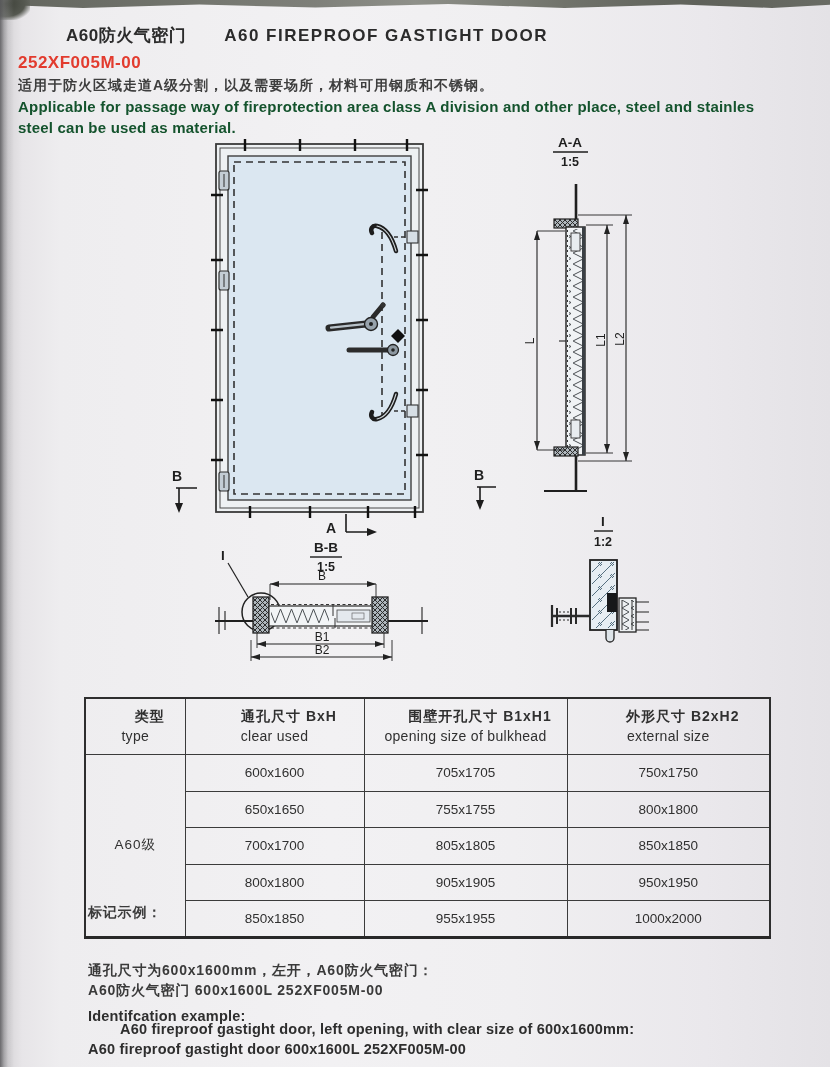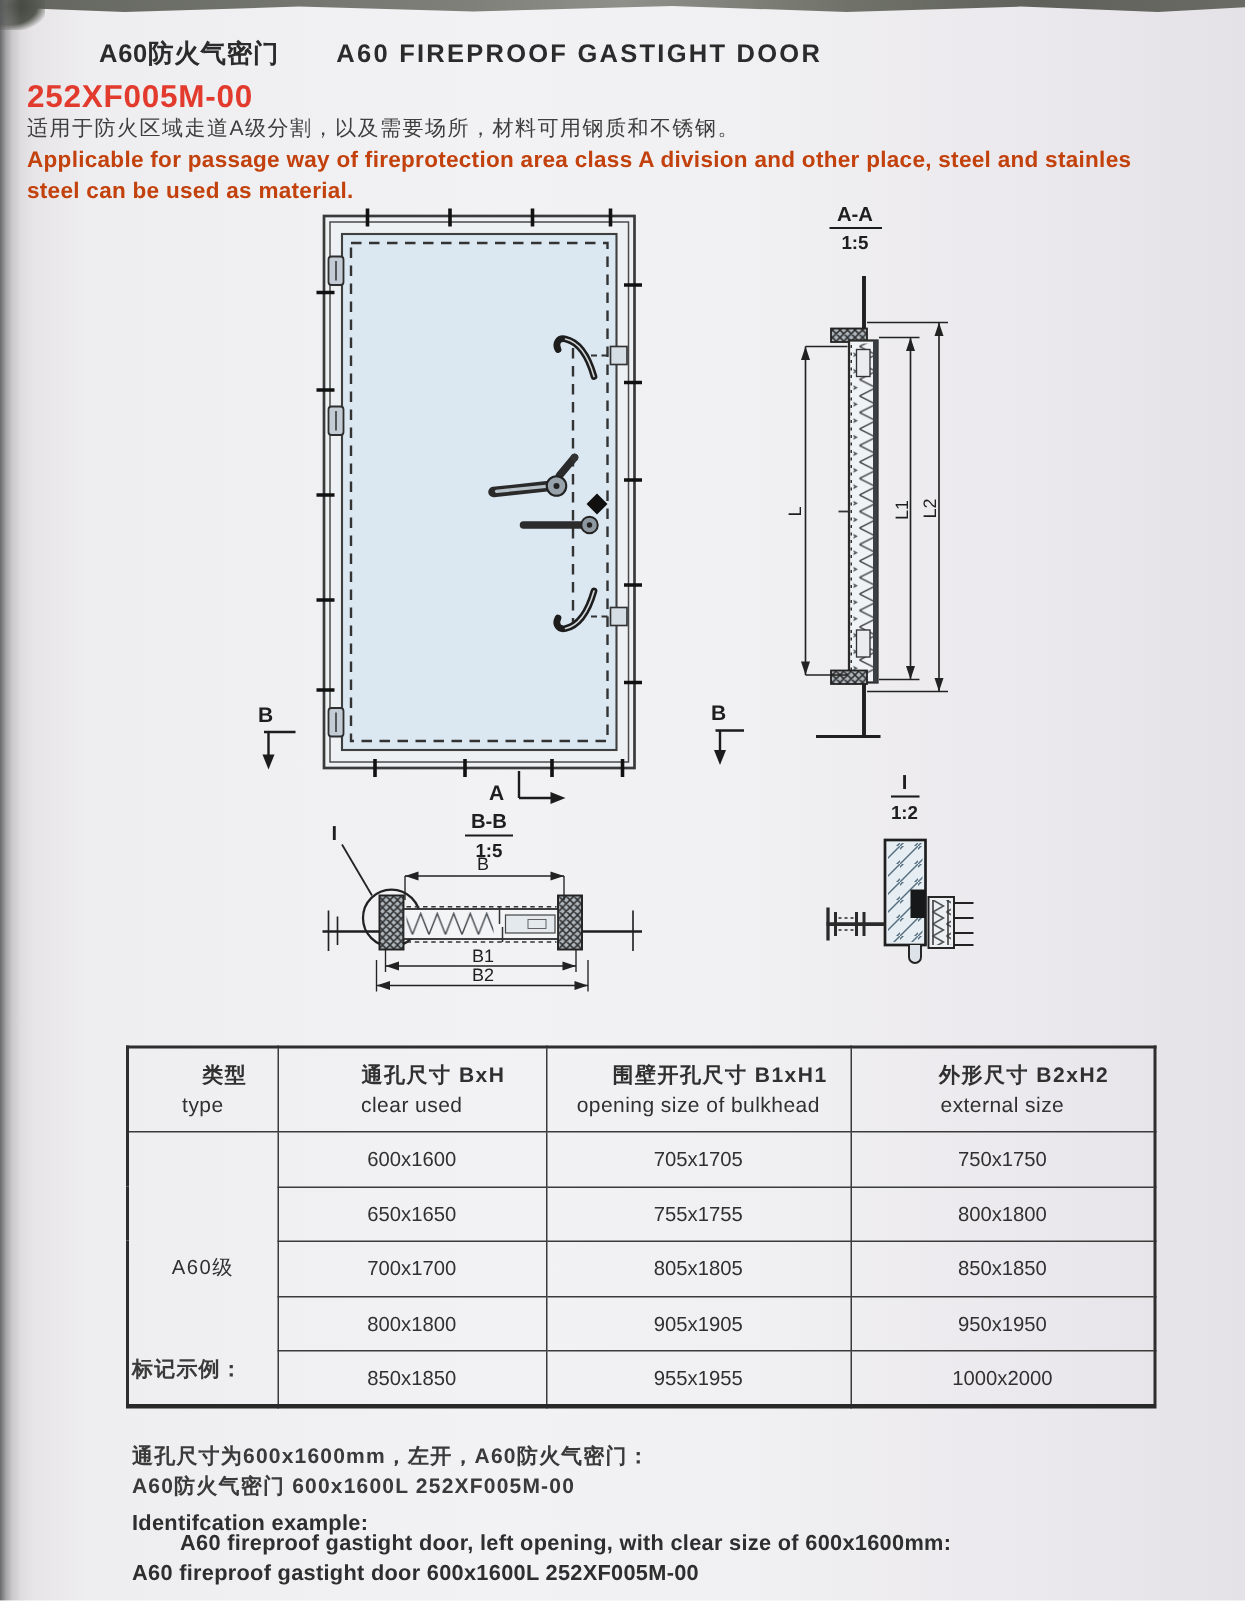--- a/index.html
+++ b/index.html
@@ -18,23 +18,23 @@
     position:absolute;top:0;left:0;width:30px;height:20px;
     background:radial-gradient(ellipse at 20% 20%,#3d4038 0%,#555850 55%,rgba(90,92,84,0) 78%);
   }
   .left-edge{
     position:absolute;top:0;left:0;width:14px;height:1067px;
     background:linear-gradient(90deg,rgba(92,92,95,.85) 0px,rgba(130,130,133,.5) 4px,rgba(160,160,163,.25) 8px,rgba(160,160,163,0) 14px);
   }
   .hdr{position:absolute;left:18px;color:#2b2b2b;white-space:nowrap;}
   .title{top:24px;font-size:17px;font-weight:bold;letter-spacing:.5px;margin-left:48px;}
   .title .en{margin-left:38px;letter-spacing:1.5px;}
-  .model{top:53px;font-size:21px;font-weight:bold;letter-spacing:.5px;}
-  .desc-zh{top:77px;font-size:14px;font-weight:400;color:#3e3e3e;letter-spacing:1px;}
-  .desc-en{font-size:15px;font-weight:600;color:#c2410c;letter-spacing:.2px;}
+  .model{top:53px;font-size:17px;font-weight:bold;letter-spacing:.5px;}
+  .desc-zh{top:77px;font-size:14px;font-weight:700;color:#3e3e3e;letter-spacing:1px;}
+  .desc-en{font-size:15px;font-weight:600;color:#14532d;letter-spacing:.2px;}
   .desc-en1{top:98px;}
   .desc-en2{top:119px;}
 
   svg text{font-family:"Liberation Sans", sans-serif;fill:#1e1e1e;}
 
   table.spec{
     position:absolute;left:84px;top:697px;width:685px;height:239px;
     border-collapse:collapse;table-layout:fixed;color:#303030;
   }
   table.spec th,table.spec td{

